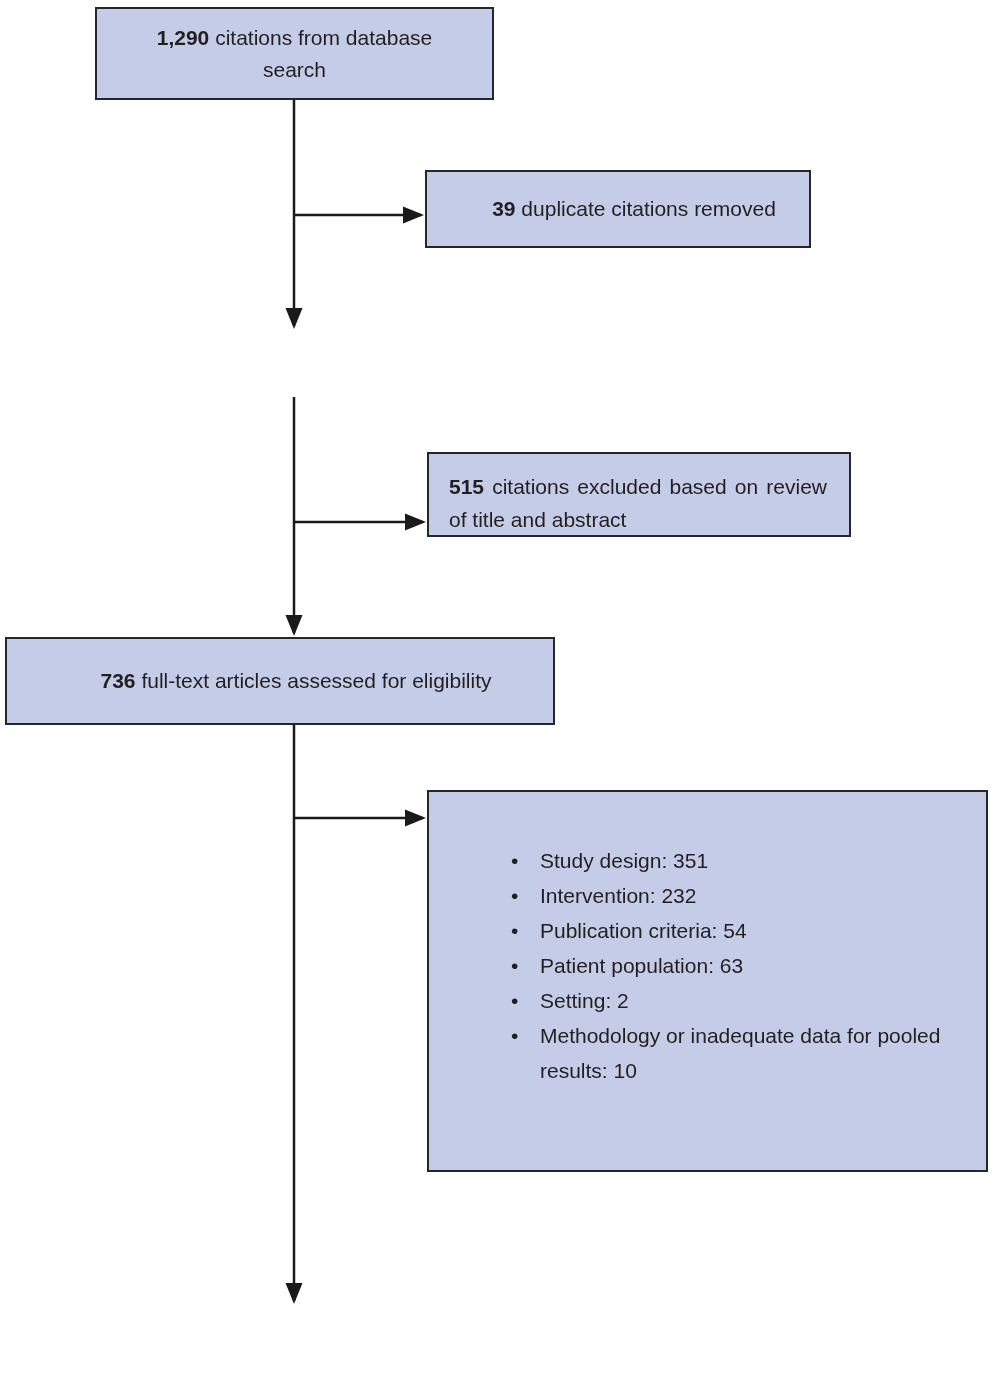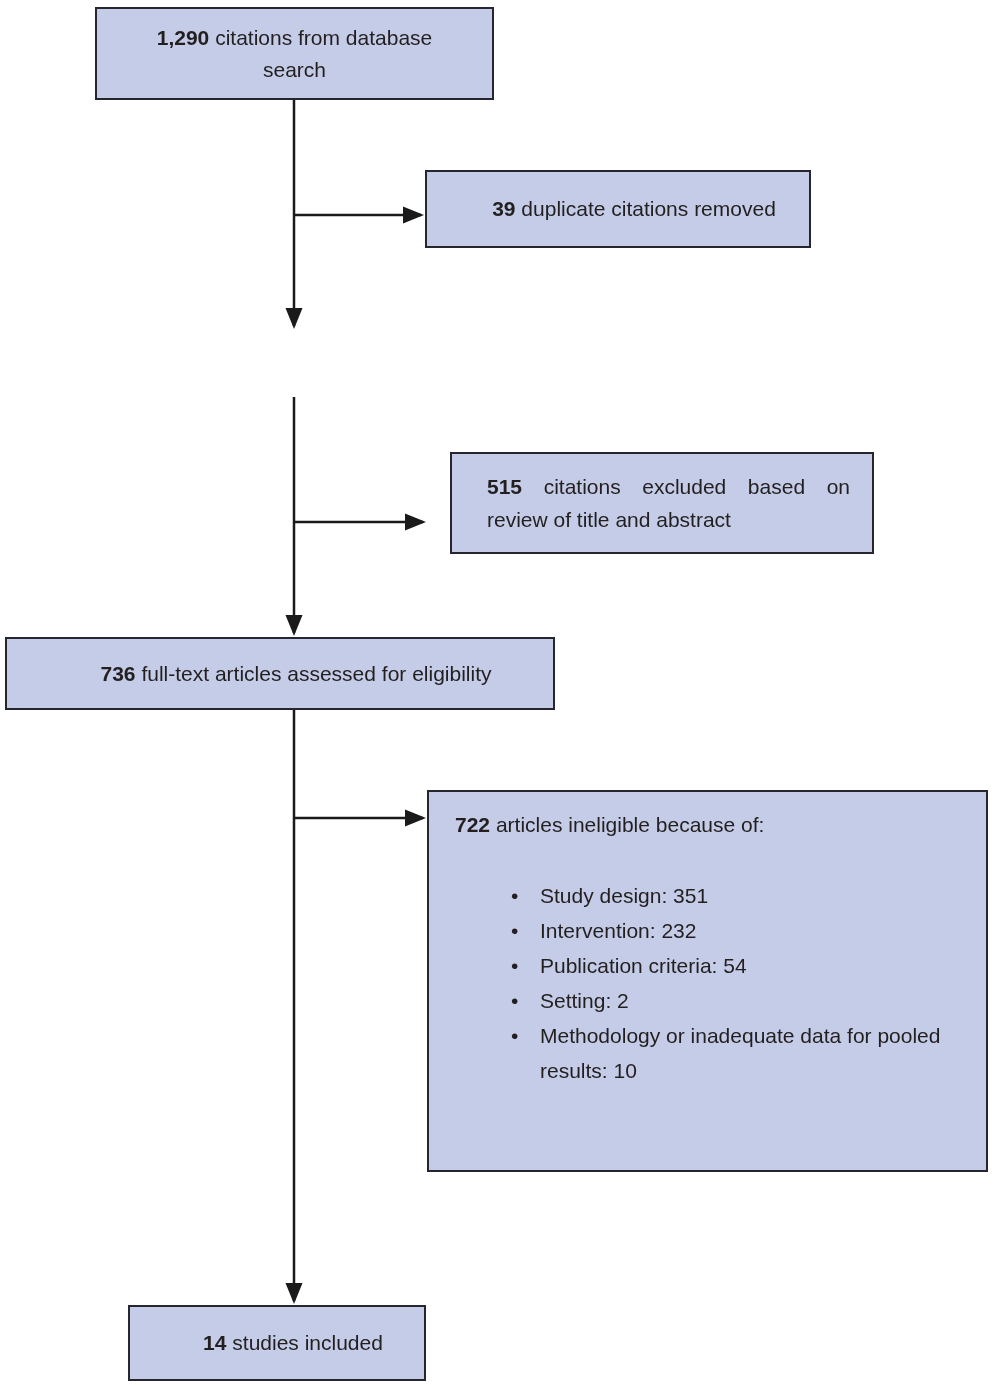--- a/index.html
+++ b/index.html
@@ -43,24 +43,24 @@
   .box.centered {
     display: flex;
     align-items: center;
     justify-content: center;
     text-align: center;
   }
 
   #box-database     { left: 95px;  top: 7px;    width: 399px; height: 93px;  padding: 0 44px; }
   #box-duplicates   { left: 425px; top: 170px;  width: 386px; height: 78px;  }
   #box-screened     { left: 140px; top: 330px;  width: 322px; height: 67px;  }
-  #box-excluded     { left: 450px; top: 452px;  width: 424px; height: 102px;
-                      padding: 16px 22px 0 35px;
+  #box-excluded     { left: 427px; top: 452px;  width: 424px; height: 85px;
+                      padding: 16px 22px 0 20px;
                       text-align: justify; text-align-last: left; line-height: 33px; }
-  #box-fulltext     { left: 5px;   top: 637px;  width: 550px; height: 73px; text-align: center;  }
+  #box-fulltext     { left: 5px;   top: 637px;  width: 550px; height: 88px; text-align: center;  }
   #box-ineligible   { left: 427px; top: 790px;  width: 561px; height: 382px;
                       padding: 15px 20px 0 26px; line-height: 35px; }
   #box-included     { left: 128px; top: 1305px; width: 298px; height: 76px;  }
 
   .reasons {
     list-style: none;
     margin: 36px 0 0 56px;
   }
   .reasons li {
     position: relative;
@@ -114,33 +114,24 @@
   </div>
 
   <div class="box centered" id="box-fulltext">
     <div>
       <b>736</b>
       <span>full-text articles assessed for eligibility</span>
     </div>
   </div>
 
   <div class="box" id="box-ineligible">
-    <div>
-      <b>722</b>
-      <span>articles ineligible because of:</span>
-    </div>
     <ul class="reasons">
       <li>Study design: 351</li>
       <li>Intervention: 232</li>
       <li>Publication criteria: 54</li>
+      <li>Patient population: 63</li>
       <li>Setting: 2</li>
       <li>Methodology or inadequate data for pooled results: 10</li>
     </ul>
   </div>
 
-  <div class="box centered" id="box-included">
-    <div>
-      <b>14</b>
-      <span>studies included</span>
-    </div>
-  </div>
 
 </div>
 
 </body></html>

